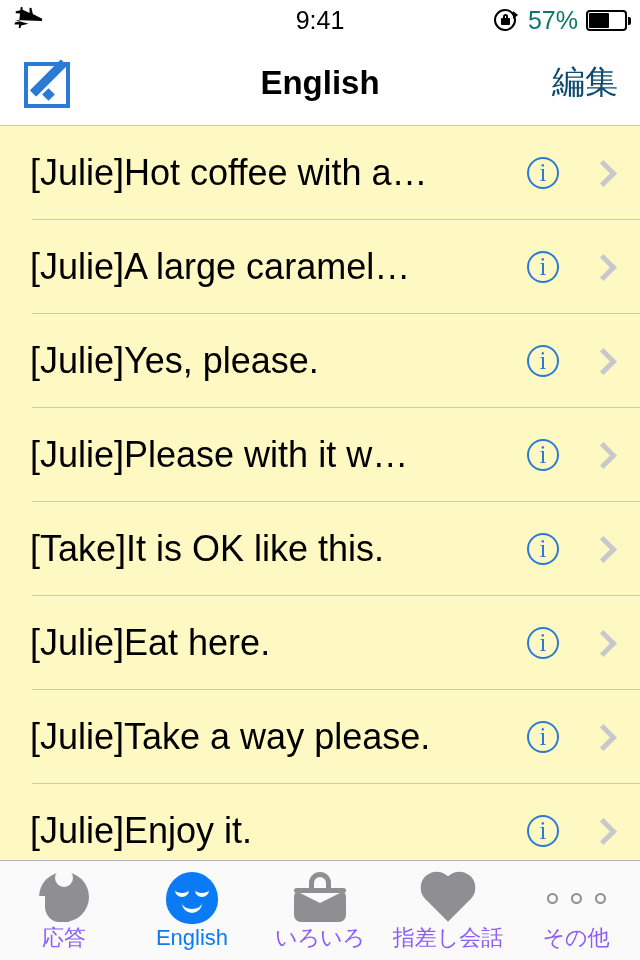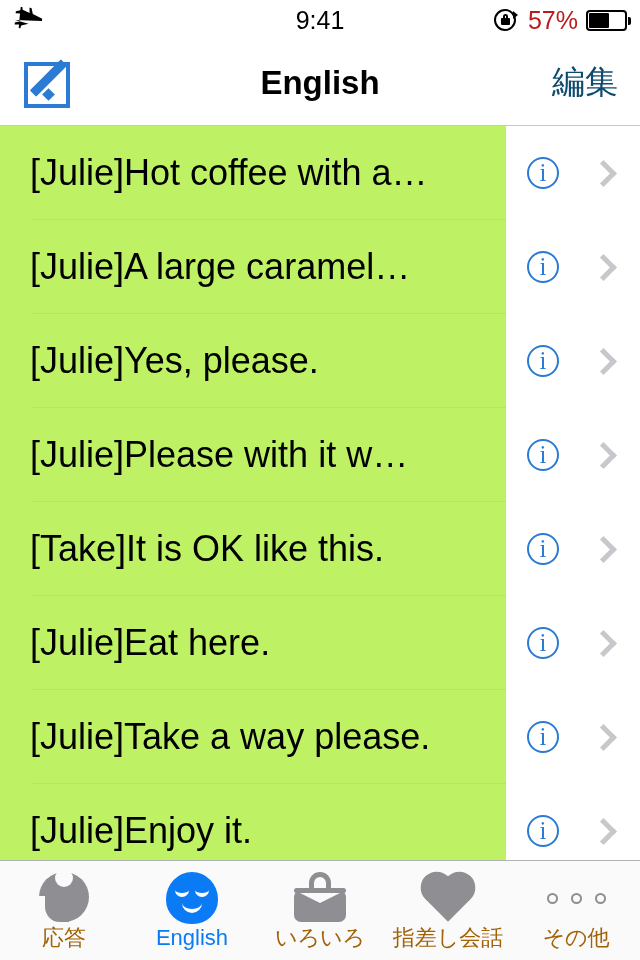--- a/index.html
+++ b/index.html
@@ -16,21 +16,21 @@
   .statusbar {
     position:absolute; top:0; left:0; width:640px; height:40px;
     background:#ffffff;
     display:flex; align-items:center;
   }
   .sb-left  { position:absolute; left:14px; top:0; height:40px; display:flex; align-items:center; }
   .sb-mid   { position:absolute; left:0; width:640px; top:0; height:40px;
               display:flex; align-items:center; justify-content:center; }
   .sb-right { position:absolute; right:10px; top:0; height:40px; display:flex; align-items:center; gap:8px; }
   .sb-time  { font-size:25px; font-weight:normal; color:#000; letter-spacing:0px; }
-  .sb-pct   { font-size:25px; font-weight:normal; color:#b91c1c; }
+  .sb-pct   { font-size:25px; font-weight:normal; color:#0f766e; }
 
   
   .battery { position:relative; width:44px; height:21px; }
   .battery .shell {
     position:absolute; left:0; top:0; width:41px; height:21px;
     border:2px solid #000; border-radius:4px;
   }
   .battery .fill {
     position:absolute; left:3px; top:3px; width:20px; height:15px; background:#000; border-radius:1px;
   }
@@ -67,22 +67,22 @@
     position:absolute; left:20px; top:36px; width:9px; height:9px;
     background:#2b7bd4; transform:rotate(45deg);
   }
 
   
   .list {
     position:absolute; top:126px; left:0; width:640px; height:734px;
     background:#ffffff; overflow:hidden;
   }
   .row {
-    position:relative; height:94px; width:506px;
-    display:flex; align-items:center; background:#bef264; cursor:pointer;padding-left:36px;
+    position:relative; height:94px; width:640px;
+    display:flex; align-items:center; background:#fef9c3; cursor:pointer;padding-left:36px;
   }
   .row .sep {
     position:absolute; left:32px; right:0; bottom:0; height:1px; background:#c8c7cc;
   }
   .row-label {
     position:absolute; left:30px; top:0; height:94px;
     display:flex; align-items:center;
     font-size:36px; font-weight:500; color:#000;
     white-space:nowrap;
   }
@@ -111,21 +111,21 @@
   .tabbar {
     position:absolute; left:0; bottom:0; width:640px; height:100px;
     background:#fafafa; border-top:1px solid #b2b2b2;
     display:flex; align-items:stretch;
   }
   .tab {
     flex:1; display:flex; flex-direction:column; align-items:center; justify-content:flex-start;
     padding-top:10px; cursor:pointer;
   }
   .tab-icon { height:54px; display:flex; align-items:center; justify-content:center; }
-  .tab-label { font-size:22px; color:#a16207; margin-top:2px; line-height:1; }
+  .tab-label { font-size:22px; color:#8b5cf6; margin-top:2px; line-height:1; }
   .tab.active .tab-label { color:#0b7bf5; }
 
   
   .ic-reply { position:relative; width:58px; height:52px; }
   .ic-reply .blob {
     position:absolute; left:4px; top:0; width:50px; height:50px;
     background:#8e8e93; border-radius:50% 50% 50% 4px;
   }
   .ic-reply .notch {
     position:absolute; left:20px; top:-3px; width:18px; height:18px;

